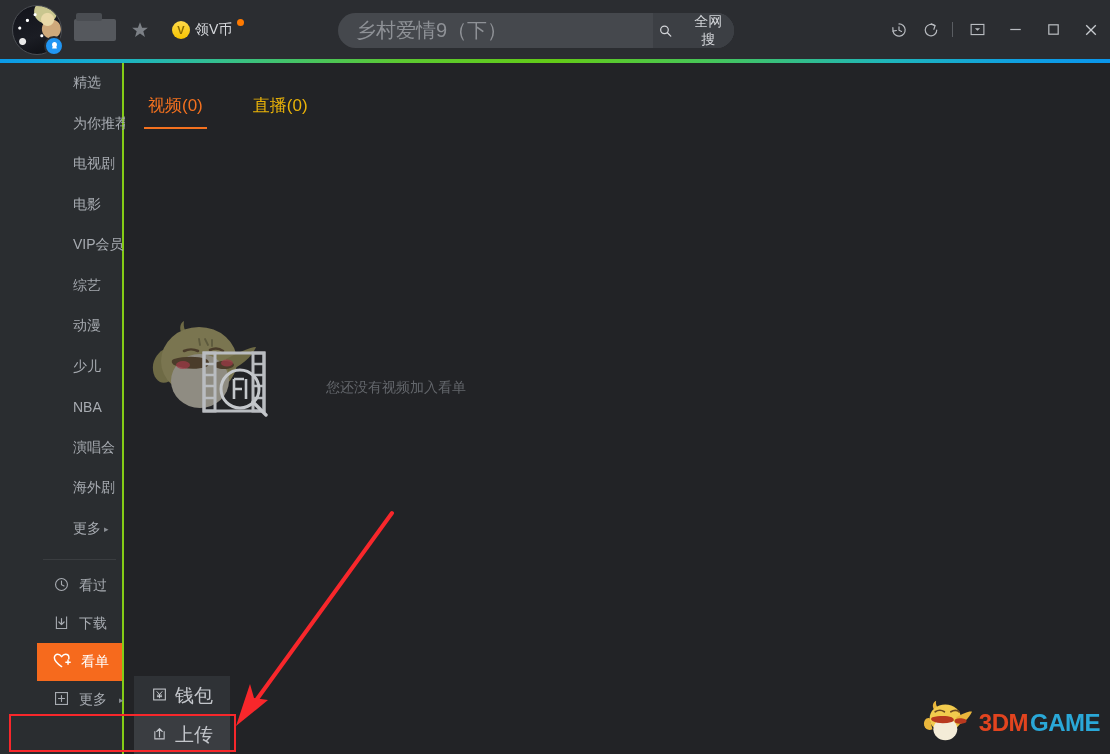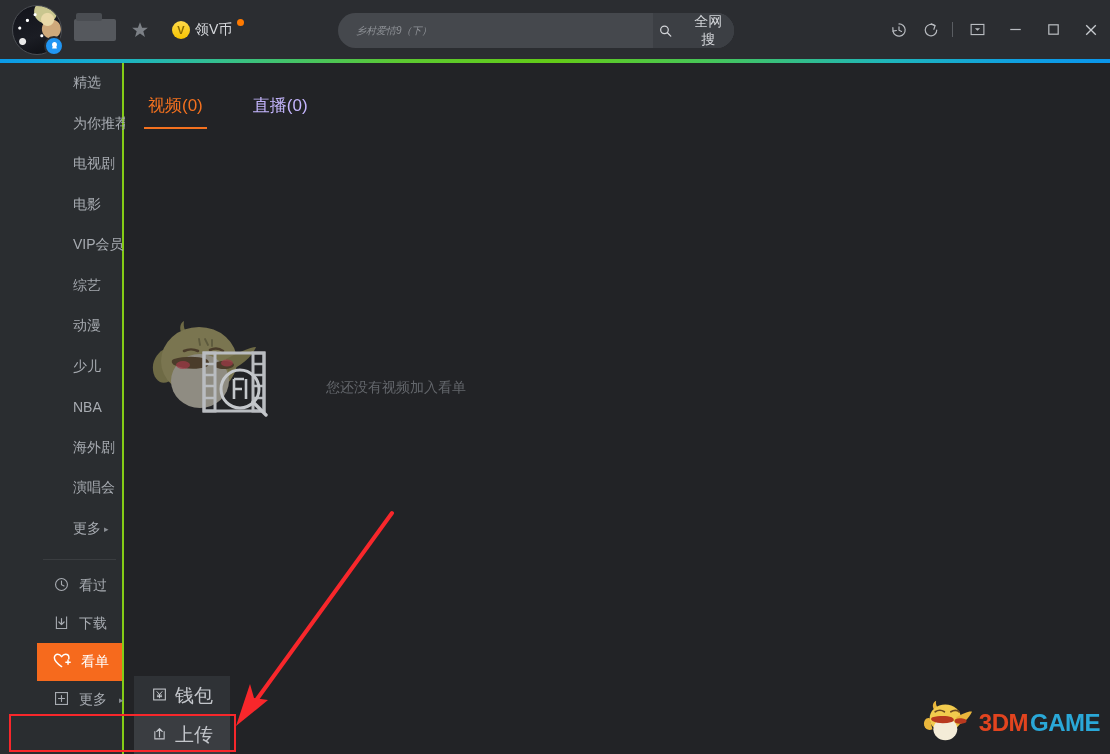--- a/index.html
+++ b/index.html
@@ -121,23 +121,22 @@
     overflow: hidden;
   }
   .search-input {
     flex: 1;
     height: 100%;
     background: transparent;
     border: 0;
     outline: none;
     padding-left: 18px;
     color: #d9dbdf;
-    font-size: 10px;
+    font-size: 20px;
     font-family: "Liberation Sans", "DejaVu Sans", sans-serif;
-    font-style: italic;
   }
   .search-input::placeholder { color: #8e9196; }
   .search-btn {
     width: 81px; height: 35px;
     background: #3c3f44;
     color: #d3d5d9;
     font-size: 14px;
     display: flex;
     align-items: center;
     justify-content: center;
@@ -274,21 +273,21 @@
   .tabs {
     height: 66px;
     display: flex;
     align-items: flex-end;
     padding-left: 19px;
   }
   .tab {
     position: relative;
     padding: 0 4px 12px 4px;
     margin-right: 42px;
-    color: #c4b5fd;
+    color: #eab308;
     font-size: 17px;
     cursor: pointer;
   }
   .tab.active { color: #f4711f; }
   .tab.active::after {
     content: "";
     position: absolute;
     left: 0; right: 0; bottom: 0;
     height: 2px;
     background: #f4711f;
@@ -440,24 +439,24 @@
     <div class="nav-item">
       <span class="label">动漫</span>
     </div>
     <div class="nav-item">
       <span class="label">少儿</span>
     </div>
     <div class="nav-item">
       <span class="label">NBA</span>
     </div>
     <div class="nav-item">
+      <span class="label">演唱会</span>
+    </div>
+    <div class="nav-item">
       <span class="label">海外剧</span>
-    </div>
-    <div class="nav-item">
-      <span class="label">演唱会</span>
     </div>
     <div class="nav-item">
       <span class="label">更多</span>
       <span class="caret">▸</span>
     </div>
 
     <div class="nav-divider"></div>
 
     <div class="nav-item icon-item">
       <span>

